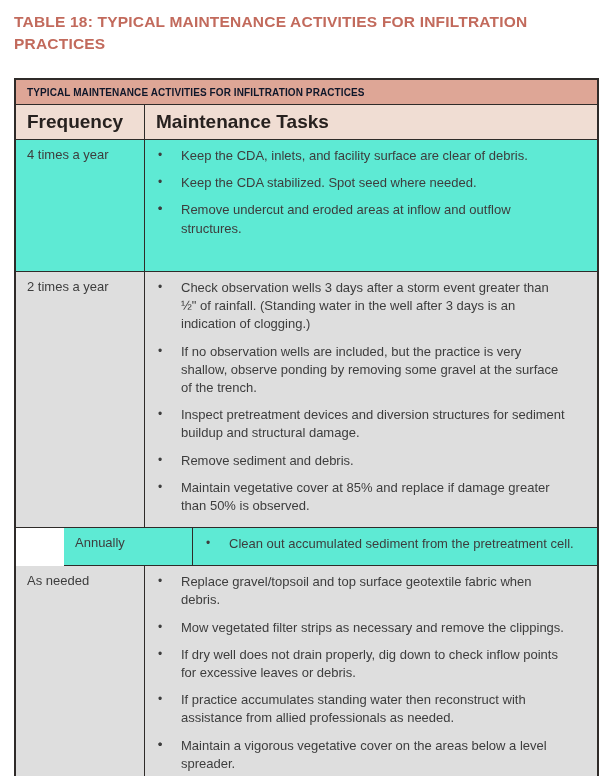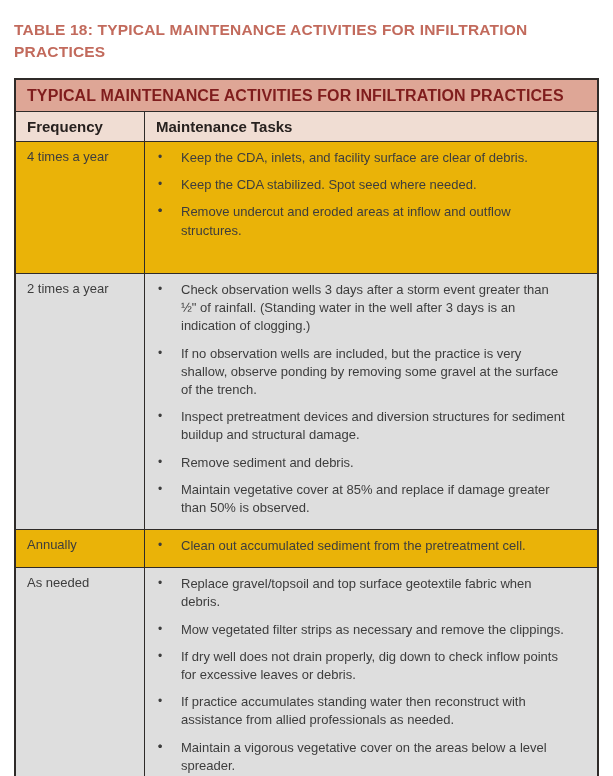--- a/index.html
+++ b/index.html
@@ -14,83 +14,83 @@
     font-family: "Liberation Sans", sans-serif;
     -webkit-font-smoothing: antialiased;
   }
   .page {
     position: relative;
     width: 613px;
     height: 776px;
   }
   .doc-title {
     margin: 0;
-    padding: 19px 0 0 14px;
+    padding: 11px 0 0 14px;
     max-width: 545px;
     font-size: 15.5px;
     font-weight: bold;
     letter-spacing: 0.2px;
     line-height: 1.45;
     color: #c26a5c;
   }
   .mtable {
     position: absolute;
     left: 14px;
     top: 78px;
     width: 585px;
     border: 2px solid #2f2b29;
     box-sizing: border-box;
     background: #ffffff;
   }
   .band {
     background: #dea696;
-    color: #7f1d1d;
-    font-size: 16px;
+    color: #0f172a;
+    font-size: 10px;
     font-weight: bold;
     padding: 7px 11px 6px 11px;
     border-bottom: 1.5px solid #2f2b29;
     letter-spacing: 0.1px;
   }
   .cols-header {
     display: flex;
     background: #f0ddd3;
     border-bottom: 1.5px solid #2f2b29;
   }
   .cols-header .head {
-    font-size: 15px;
+    font-size: 19px;
     font-weight: bold;
     color: #27211f;
     padding: 6px 8px 6px 11px;
     box-sizing: border-box;
   }
   .freq-col {
     width: 129px;
     flex: 0 0 129px;
     border-right: 1.5px solid #2f2b29;
     box-sizing: border-box;
   }
   .task-col {
     flex: 1 1 auto;
     box-sizing: border-box;
   }
   .trow {
     display: flex;
     border-bottom: 1.5px solid #2f2b29;
-    background: #eab308;
+    background: #5eead4;
   }
   .trow:last-child { border-bottom: none; }
   .trow.shaded { background: #dedede; justify-content: space-between; }
   .trow .freq-col {
     font-size: 13px;
     color: #3d3d3d;
     padding: 7px 6px 6px 11px;
   }
   #rows .trow:nth-child(1) { min-height: 131px; }
   #rows .trow:nth-child(2) { min-height: 237px; }
-  #rows .trow:nth-child(3) { min-height: 27px; }
+  #rows .trow:nth-child(3) { min-height: 27px; margin-left: 48px; }
   #rows .trow:nth-child(4) { min-height: 227px; }
   ul.tasks {
     list-style: none;
     margin: 0;
     padding: 7px 8px 3px 0;
   }
   li.task {
     position: relative;
     padding-left: 36px;
     margin-bottom: 9px;

